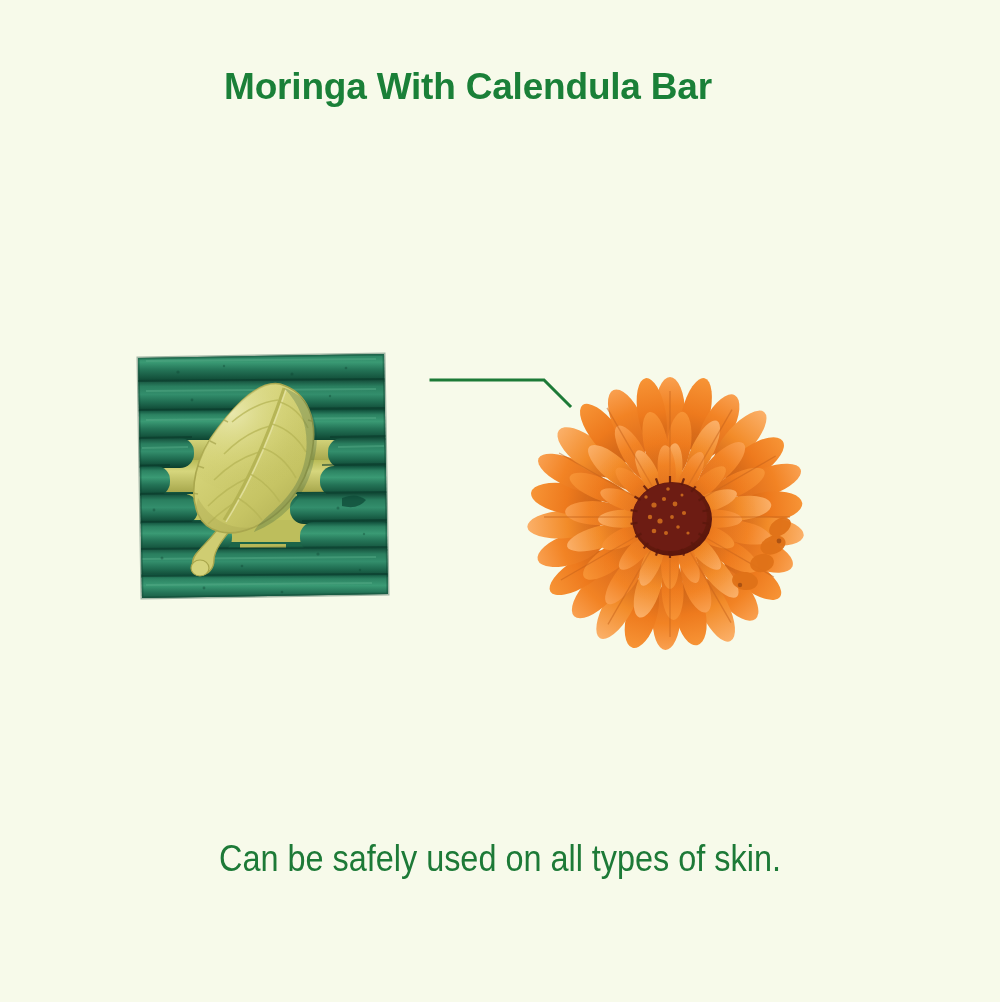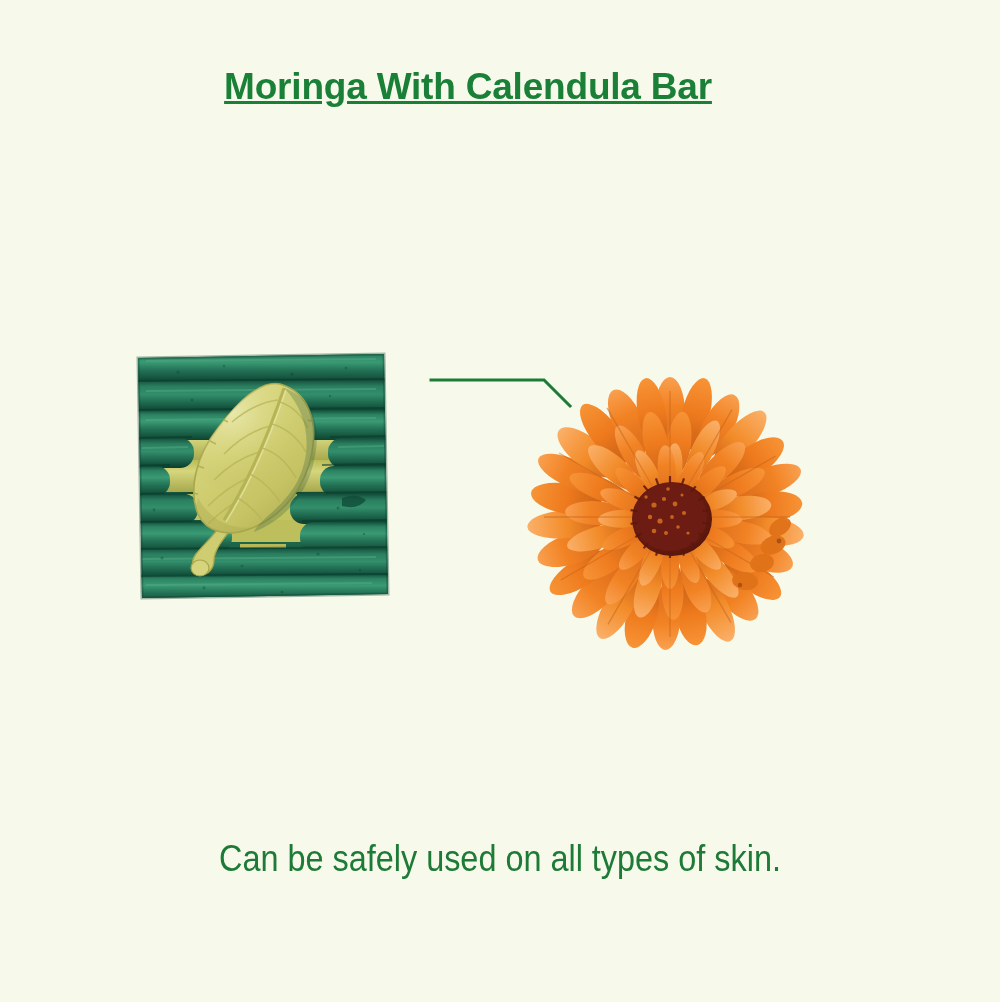--- a/index.html
+++ b/index.html
@@ -27,21 +27,20 @@
     top: 66px;
     left: 0;
     width: 936px;
     text-align: center;
     font-size: 37px;
     font-weight: bold;
     letter-spacing: -0.2px;
     color: #1a8038;
     font-family: "Liberation Sans", sans-serif;
     white-space: nowrap;
-    text-decoration: underline;
   }
 
   
   #caption {
     position: absolute;
     top: 838px;
     left: 0;
     width: 1000px;
     text-align: center;
     font-size: 36px;

